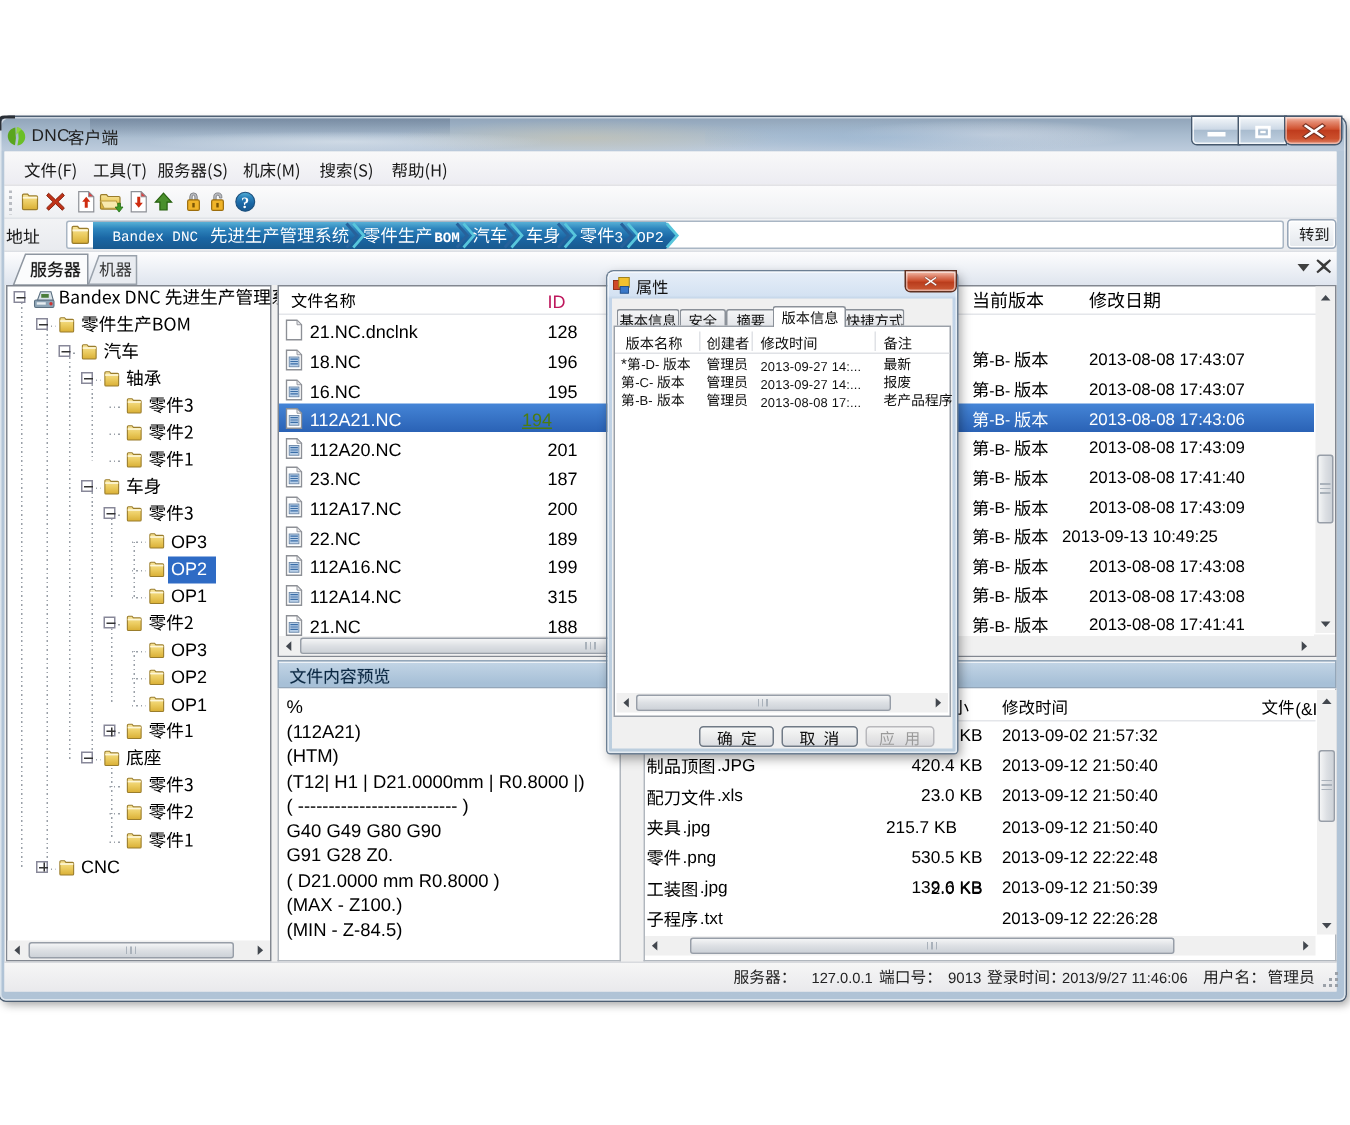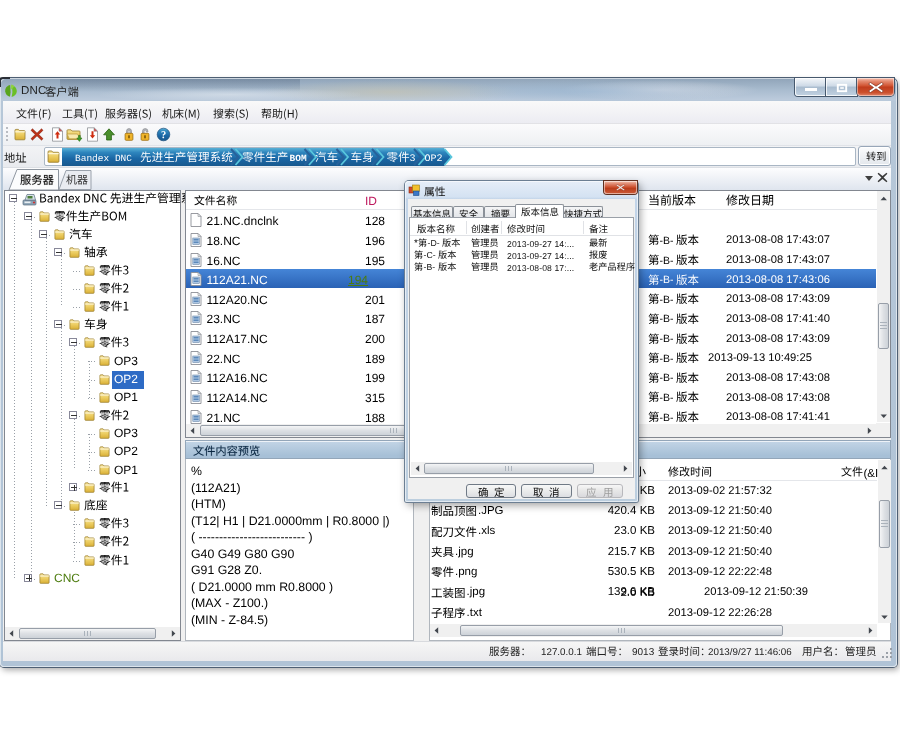--- a/index.html
+++ b/index.html
@@ -542,21 +542,21 @@
       </g>
     </svg>
     <div class="ab" style="left:28px;top:578.6px;width:9px;height:1px;background-image:repeating-linear-gradient(90deg,#9aa0a8 0,#9aa0a8 1px,transparent 1px,transparent 3px);"></div>
     <div class="ab" style="left:24px;top:573.6px;width:8px;height:8px;background:#fff;border:1px solid #889;"></div>
     <div class="ab" style="left:26px;top:577.6px;width:6px;height:1px;background:#333;"></div>
     <div class="ab" style="left:28.5px;top:575.1px;width:1px;height:6px;background:#333;"></div>
     <svg class="ab" style="left:39px;top:571.6px" width="11" height="13" viewBox="0 0 12 13">
       <path d="M1 2.2 Q1 1.4 1.8 1.4 L4.4 1.4 L5.4 2.6 L10.2 2.6 Q11 2.6 11 3.4 L11 11 Q11 11.8 10.2 11.8 L1.8 11.8 Q1 11.8 1 11 Z" fill="url(#gfold)" stroke="#9a7d2c" stroke-width=".8"></path>
       <path d="M1.2 4.4 L10.8 4.4 L10.8 3.2 L1.2 3.2 Z" fill="#fdf6d8"></path>
     </svg>
-    <div class="ab" style="left:54px;top:571.1px;font:12px 'Liberation Sans',sans-serif;color:#4d7c0f;white-space:pre;">CNC</div>
+    <div class="ab" style="left:54px;top:571.1px;font:12px 'Liberation Sans',sans-serif;color:#000000;white-space:pre;">CNC</div>
     <div class="ab" style="left:5px;top:627px;width:175px;height:13px;background:#f0f0f0;"></div>
     <svg class="ab" style="left:6px;top:627px" width="11" height="13">
       <path d="M7.2 3.3 L3.6 6.5 L7.2 9.7 Z" fill="#42474e"></path>
     </svg>
     <svg class="ab" style="left:168px;top:627px" width="11" height="13">
       <path d="M3.8 3.3 L7.4 6.5 L3.8 9.7 Z" fill="#42474e"></path>
     </svg>
     <div class="ab" style="left:19px;top:628px;width:137px;height:11px;background:linear-gradient(180deg,#f4f5f6,#dde0e4 50%,#cdd2d8);border:1px solid #979ea8;border-radius:2px;"></div>
     <div class="ab" style="left:83.5px;top:631px;width:8px;height:5px;background-image:repeating-linear-gradient(90deg,#aab2bb 0,#aab2bb 1px,transparent 1px,transparent 3px);"></div>
     <div class="ab" style="left:185px;top:190px;width:706px;height:248px;background:#fff;border:1px solid #828790;"></div>
@@ -892,41 +892,41 @@
     <div class="ab" style="left:478px;top:525.3px;font:11.5px 'Liberation Sans',sans-serif;color:#000;white-space:pre;">.xls</div>
     <div class="ab" style="right:245px;top:525.3px;font:11.5px 'Liberation Sans',sans-serif;color:#000;white-space:pre;">23.0 KB</div>
     <div class="ab" style="left:668px;top:525.3px;font:11.2px 'Liberation Sans',sans-serif;color:#000;white-space:pre;">2013-09-12 21:50:40</div>
     <svg class="ab" style="left:431px;top:545.9px" width="25" height="16">
       <g fill="#000" transform="translate(0,10.1) scale(0.01150,-0.01150)">
         <use href="#g5939" x="0"></use>
         <use href="#g5177" x="1000"></use>
       </g>
     </svg>
     <div class="ab" style="left:455px;top:545.6px;font:11.5px 'Liberation Sans',sans-serif;color:#000;white-space:pre;">.jpg</div>
-    <div class="ab" style="right:245px;top:545.6px;font:11.5px 'Liberation Sans',sans-serif;color:#000;white-space:pre;margin-left:40px;">215.7 KB</div>
+    <div class="ab" style="right:262px;top:545.6px;font:11.5px 'Liberation Sans',sans-serif;color:#000;white-space:pre;margin-left:40px;">215.7 KB</div>
     <div class="ab" style="left:668px;top:545.6px;font:11.2px 'Liberation Sans',sans-serif;color:#000;white-space:pre;">2013-09-12 21:50:40</div>
     <svg class="ab" style="left:431px;top:566.2px" width="25" height="16">
       <g fill="#000" transform="translate(0,10.1) scale(0.01150,-0.01150)">
         <use href="#g96F6" x="0"></use>
         <use href="#g4EF6" x="1000"></use>
       </g>
     </svg>
     <div class="ab" style="left:455px;top:565.9px;font:11.5px 'Liberation Sans',sans-serif;color:#000;white-space:pre;">.png</div>
     <div class="ab" style="right:245px;top:565.9px;font:11.5px 'Liberation Sans',sans-serif;color:#000;white-space:pre;">530.5 KB</div>
     <div class="ab" style="left:668px;top:565.9px;font:11.2px 'Liberation Sans',sans-serif;color:#000;white-space:pre;">2013-09-12 22:22:48</div>
     <svg class="ab" style="left:431px;top:586.5px" width="37" height="16">
       <g fill="#000" transform="translate(0,10.1) scale(0.01150,-0.01150)">
         <use href="#g5DE5" x="0"></use>
         <use href="#g88C5" x="1000"></use>
         <use href="#g56FE" x="2000"></use>
       </g>
     </svg>
     <div class="ab" style="left:466.5px;top:586.2px;font:11.5px 'Liberation Sans',sans-serif;color:#000;white-space:pre;">.jpg</div>
     <div class="ab" style="right:245px;top:586.2px;font:11.5px 'Liberation Sans',sans-serif;color:#000;white-space:pre;">139.6 KB</div>
-    <div class="ab" style="left:704px;top:586.2px;font:11.2px 'Liberation Sans',sans-serif;color:#000;white-space:pre;text-align:center;">2013-09-12 21:50:39</div>
+    <div class="ab" style="left:668px;top:586.2px;font:11.2px 'Liberation Sans',sans-serif;color:#000;white-space:pre;text-align:center;">2013-09-12 21:50:39</div>
     <svg class="ab" style="left:431px;top:606.8px" width="37" height="16">
       <g fill="#000" transform="translate(0,10.1) scale(0.01150,-0.01150)">
         <use href="#g5B50" x="0"></use>
         <use href="#g7A0B" x="1000"></use>
         <use href="#g5E8F" x="2000"></use>
       </g>
     </svg>
     <div class="ab" style="left:466.5px;top:606.5px;font:11.5px 'Liberation Sans',sans-serif;color:#000;white-space:pre;">.txt</div>
     <div class="ab" style="right:245px;top:587px;font:11.5px 'Liberation Sans',sans-serif;color:#000;white-space:pre;">2.0 KB</div>
     <div class="ab" style="left:668px;top:606.5px;font:11.2px 'Liberation Sans',sans-serif;color:#000;white-space:pre;">2013-09-12 22:26:28</div>

